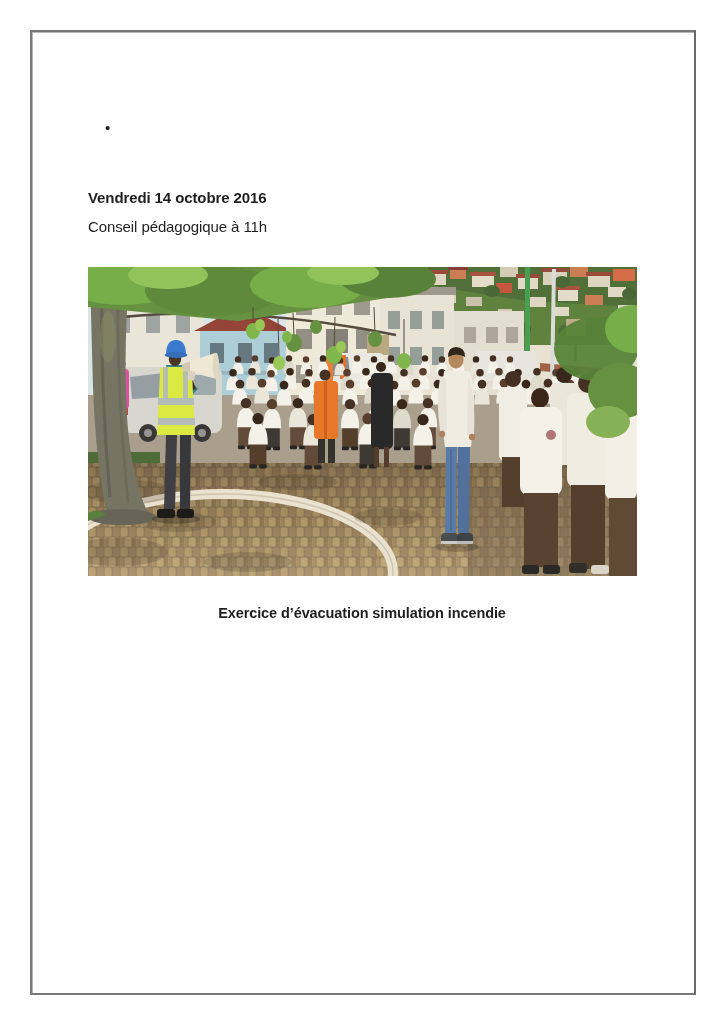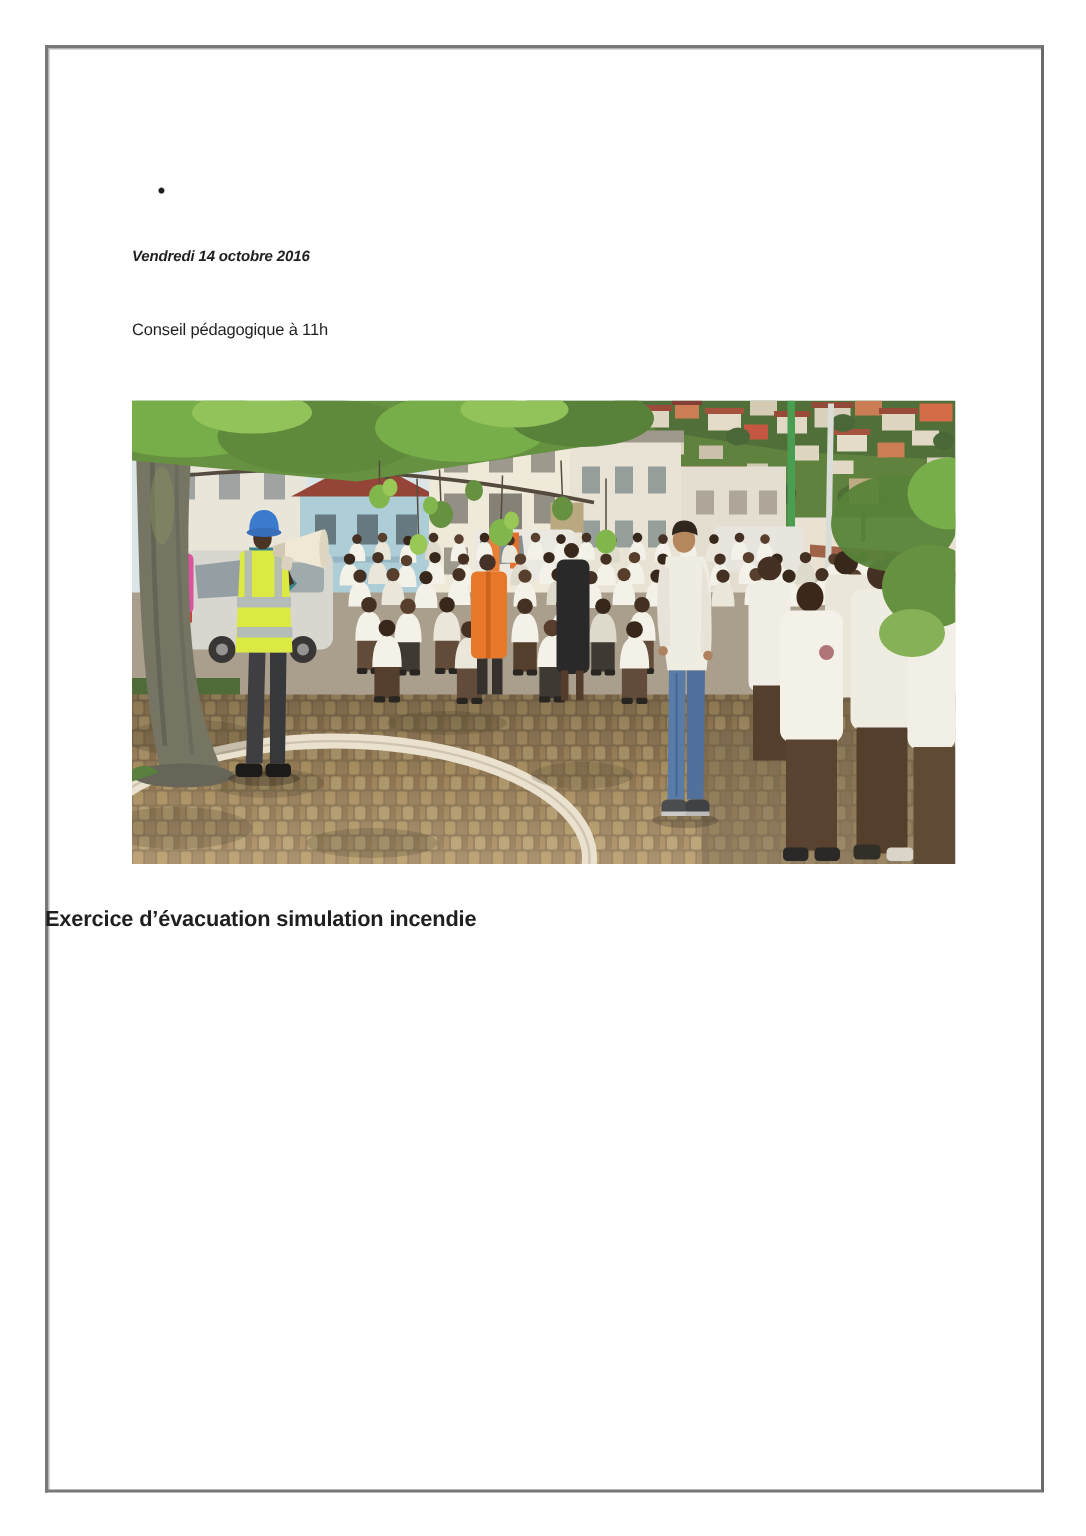--- a/index.html
+++ b/index.html
@@ -3,25 +3,25 @@
 <meta charset="utf-8">
 <style>
   html,body{margin:0;padding:0;background:#ffffff;}
   .sheet{position:relative;width:724px;height:1024px;background:#ffffff;overflow:hidden;
          font-family:"Liberation Sans","DejaVu Sans",sans-serif;color:#1f1f1f;}
   .page-frame{position:absolute;left:30px;top:30px;width:662px;height:961px;
               border:2px solid #787878;border-right-color:#6a6a6a;box-shadow:1px 1px 0 #b5b5b5 inset;}
   .bullet-row{position:absolute;left:105px;top:119px;width:520px;display:flex;gap:16px;
               font-size:15px;letter-spacing:-0.1px;}
   .bullet-dot{font-size:15px;line-height:1.2;}
-  .date-heading{position:absolute;left:88px;top:156px;font-size:10px;font-weight:700;letter-spacing:-0.1px;font-style:italic;}
-  .body-line{position:absolute;left:88px;top:203px;font-size:11px;letter-spacing:-0.1px;}
+  .date-heading{position:absolute;left:88px;top:174px;font-size:15px;font-weight:700;letter-spacing:-0.1px;}
+  .body-line{position:absolute;left:88px;top:203px;font-size:15px;letter-spacing:-0.1px;}
   figure.photo{position:absolute;left:88px;top:267px;width:549px;height:309px;margin:0;overflow:hidden;}
   figure.photo svg{display:block;width:549px;height:309px;}
-  .caption{position:absolute;left:30px;top:590px;width:664px;text-align:left;
+  .caption{position:absolute;left:30px;top:590px;width:664px;text-align:center;
            font-size:14.5px;font-weight:700;letter-spacing:-0.1px;}
 </style>
 </head>
 <body>
 
 <div class="sheet">
   <div class="page-frame"></div>
 
   <div class="bullet-row">
     <span class="bullet-dot">•</span>

